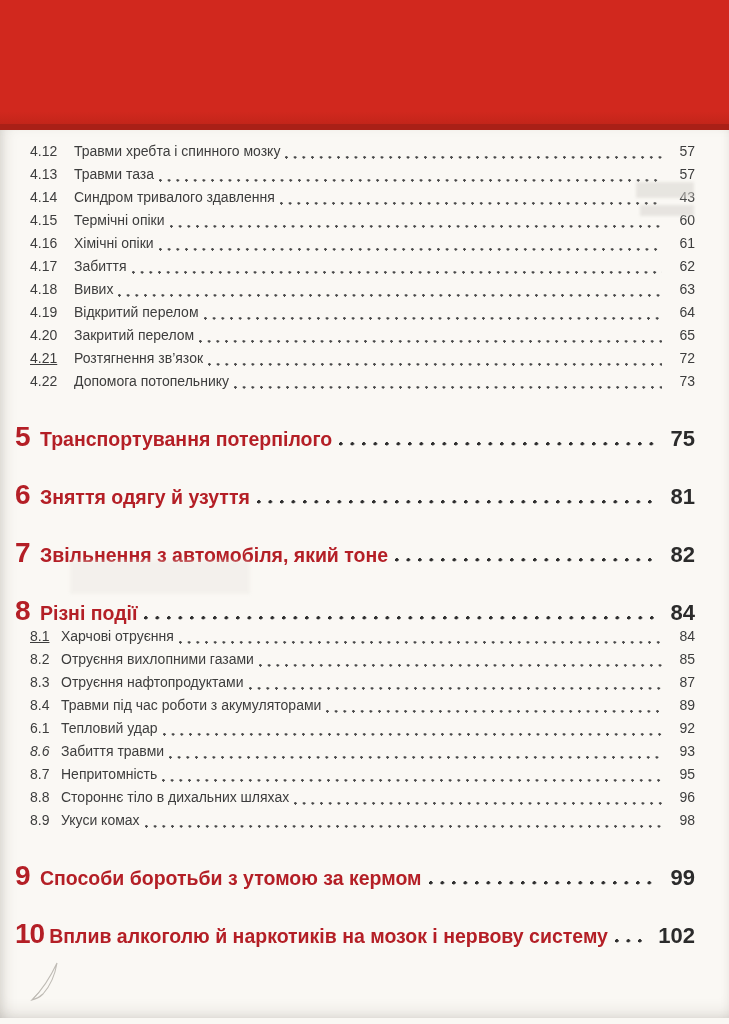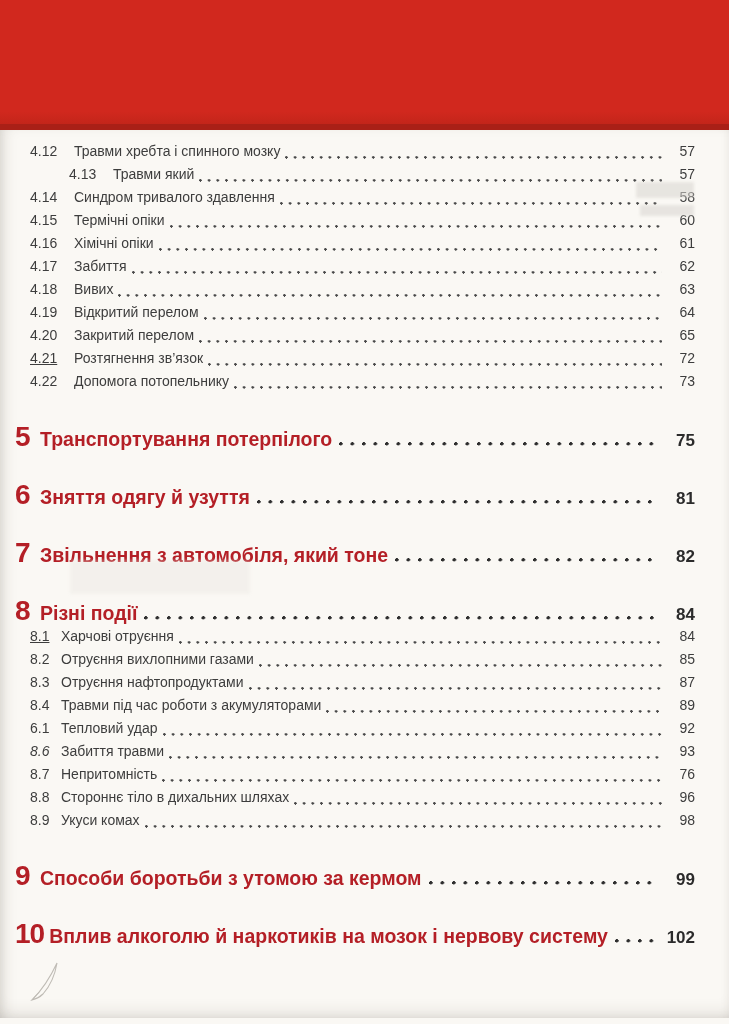--- a/index.html
+++ b/index.html
@@ -66,21 +66,21 @@
     flex:0 0 auto;padding-right:4px;white-space:nowrap;
     font-size:19.5px;font-weight:bold;
   }
   .row.chapter .leader{
     height:4px;margin:0 9px 5px 3px;
     background-image:radial-gradient(circle at 1.8px 1.8px,#2e2e2e 1.55px,rgba(0,0,0,0) 1.9px);
     background-size:11.5px 4px;
   }
   .row.chapter .pg{
     flex:0 0 auto;min-width:32px;text-align:right;
-    font-size:17px;font-weight:bold;color:var(--page-number-color);
+    font-size:22px;font-weight:bold;color:var(--page-number-color);
   }
   .scratch{position:absolute;left:26px;bottom:10px;opacity:.55;}
 </style>
 </head>
 <body>
 
 <div class="banner"></div>
 
 <div class="sheet">
   <div class="bleed bleed-1"></div>
@@ -88,30 +88,30 @@
   <div class="bleed bleed-3"></div>
 
   <div class="toc">
       <div class="row sub">
     <span class="num" style="min-width: 44px;">4.12</span>
     <span class="title">Травми хребта і спинного мозку</span>
     <span class="leader"></span>
     <span class="pg">57</span>
   </div>
       <div class="row sub">
-    <span class="num" style="min-width: 44px; margin-left: 39px;">4.13</span>
-    <span class="title">Травми який</span>
+    <span class="num" style="min-width: 44px;">4.13</span>
+    <span class="title">Травми таза</span>
     <span class="leader"></span>
     <span class="pg">57</span>
   </div>
       <div class="row sub">
     <span class="num" style="min-width: 44px;">4.14</span>
     <span class="title">Синдром тривалого здавлення</span>
     <span class="leader"></span>
-    <span class="pg">58</span>
+    <span class="pg">43</span>
   </div>
       <div class="row sub">
     <span class="num" style="min-width: 44px;">4.15</span>
     <span class="title">Термічні опіки</span>
     <span class="leader"></span>
     <span class="pg">60</span>
   </div>
       <div class="row sub">
     <span class="num" style="min-width: 44px;">4.16</span>
     <span class="title">Хімічні опіки</span>
@@ -211,21 +211,21 @@
       <div class="row sub">
     <span class="num" style="min-width: 31px; font-style: italic;">8.6</span>
     <span class="title">Забиття травми</span>
     <span class="leader"></span>
     <span class="pg">93</span>
   </div>
       <div class="row sub">
     <span class="num" style="min-width: 31px;">8.7</span>
     <span class="title">Непритомність</span>
     <span class="leader"></span>
-    <span class="pg">76</span>
+    <span class="pg">95</span>
   </div>
       <div class="row sub">
     <span class="num" style="min-width: 31px;">8.8</span>
     <span class="title">Стороннє тіло в дихальних шляхах</span>
     <span class="leader"></span>
     <span class="pg">96</span>
   </div>
       <div class="row sub">
     <span class="num" style="min-width: 31px;">8.9</span>
     <span class="title">Укуси комах</span>

